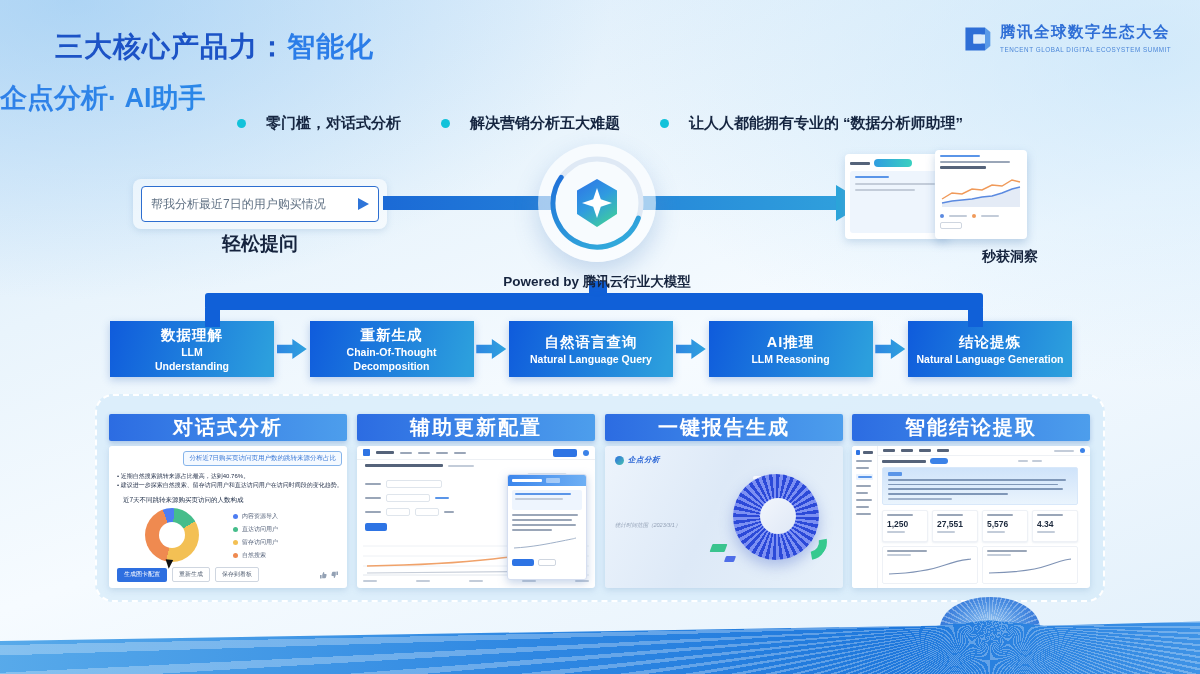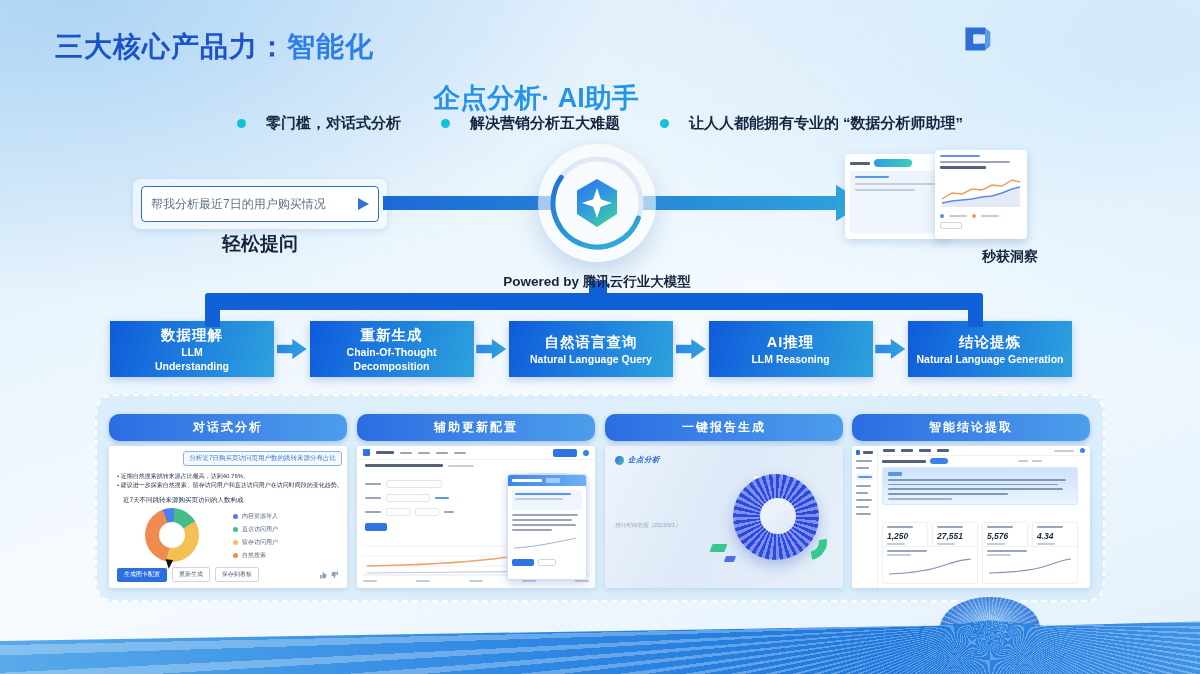--- a/index.html
+++ b/index.html
@@ -13,21 +13,21 @@
   .abs { position:absolute; }
 
   
   .page-title { left:55px; top:28px; font-size:28px; font-weight:bold; color:#1c53c6; letter-spacing:1px; }
   .page-title .hl { color:#2b7de8;margin-top:40px; }
   .brand { left:961px; top:22px; display:flex; gap:7px; align-items:flex-start; }
   .brand-cn { font-size:15.5px; font-weight:bold; color:#2e6ed6; letter-spacing:1.5px; }
   .brand-en { font-size:6.3px; color:#4a86d8; letter-spacing:.55px; margin-top:3px; }
 
   
-  .heading { left:0; top:80px; width:1072px; text-align:center; font-size:27px; font-weight:bold;
+  .heading { left:0; top:80px; width:1072px; font-size:27px; font-weight:bold;
     color:#1e86e4; background:linear-gradient(90deg,#2f80e8,#18a6e8);
     -webkit-background-clip:text; background-clip:text; -webkit-text-fill-color:transparent; }
   .bullets { left:0; top:114px; width:1200px; display:flex; justify-content:center; gap:40px; align-items:center; }
   .bullet { display:flex; align-items:center; gap:20px; }
   .bullet .dot { width:9px; height:9px; border-radius:50%; background:#12c2da; }
   .bullet .txt { font-size:15px; font-weight:bold; color:#152540; }
 
   
   .ask-outer { left:133px; top:179px; width:254px; height:50px; background:rgba(255,255,255,.55); border-radius:8px; box-shadow:0 2px 6px rgba(120,160,200,.25); }
   .ask-box { left:141px; top:186px; width:238px; height:36px; background:#fff; border:1.6px solid #2d6ed0; border-radius:4px; display:flex; align-items:center; padding:0 9px; }
@@ -62,21 +62,21 @@
   
   .flow { left:110px; top:321px; width:962px; display:flex; justify-content:space-between; align-items:center; }
   .step { width:164px; height:56px; background:linear-gradient(105deg,#0f5bdc 0%,#2c9fdd 95%); color:#fff; display:flex; flex-direction:column; justify-content:center; align-items:center; gap:1px; box-shadow:0 3px 8px rgba(60,110,190,.3); }
   .step .cn { font-size:14.5px; font-weight:bold; letter-spacing:1px; }
   .step .en { font-size:10.5px; font-weight:bold; line-height:1.15; text-align:center; }
   .flow-arrow { width:30px; height:24px; background:linear-gradient(90deg,#2e86e2,#2fa2de);
     clip-path:polygon(0 32%,52% 32%,52% 8%,100% 50%,52% 92%,52% 68%,0 68%); }
 
   
   .features { left:95px; top:394px; width:1010px; height:208px; border-radius:18px; background:rgba(214,235,250,.75); border:2px dashed #fff; }
-  .panel-hdr { top:414px; height:27px; border-radius:10px; background:linear-gradient(90deg,#2c6ce2,#4d9eec); color:#fff; font-size:12px; font-weight:bold; letter-spacing:2px; display:flex; align-items:center; justify-content:center; width:238px; box-shadow:0 2px 5px rgba(50,100,180,.3); }
+  .panel-hdr { top:414px; height:27px; border-radius:2px; background:linear-gradient(90deg,#2c6ce2,#4d9eec); color:#fff; font-size:20px; font-weight:bold; letter-spacing:2px; display:flex; align-items:center; justify-content:center; width:238px; box-shadow:0 2px 5px rgba(50,100,180,.3); }
   .panel-shot { top:446px; width:238px; height:142px; background:#fff; border-radius:3px; box-shadow:0 2px 6px rgba(120,160,200,.3); overflow:hidden; }
 
   .bar { background:#9aa6b8; height:2px; border-radius:1px; }
   .bar.dark { background:#55637a; height:3px; }
   .bar.blue { background:#5a95e8; }
   .bar.lite { background:#c3ccd9; }
 
   
   .bubble { position:absolute; right:5px; top:5px; max-width:170px; border:1px solid #86b4ea; background:#f4f9ff; color:#3c7ad6; font-size:6.5px; padding:2px 5px; border-radius:3px; white-space:nowrap; }
   .finding { position:absolute; left:8px; font-size:6px; color:#25314a; white-space:nowrap; width:225px; overflow:hidden; }
@@ -113,21 +113,21 @@
   .spiral-hole { position:absolute; left:155px; top:52px; width:36px; height:36px; border-radius:50%; background:linear-gradient(135deg,#f2f6fc,#dfe8f6); }
   .crescent { position:absolute; left:186px; top:78px; width:36px; height:36px; border-radius:50%; border:8px solid transparent; border-right-color:#36c98e; transform:rotate(35deg); }
   .chip-green { position:absolute; left:106px; top:98px; width:15px; height:8px; background:#3ac48e; transform:skewX(-20deg); border-radius:1px; }
   .chip-blue { position:absolute; left:120px; top:110px; width:10px; height:6px; background:#4f6ee8; transform:skewX(-20deg); border-radius:1px; }
   .corner-wht { position:absolute; left:148px; top:30px; width:14px; height:14px; border-top:3px solid rgba(255,255,255,.95); border-right:3px solid rgba(255,255,255,.95); border-radius:2px; }
 
   
   .p4-side { position:absolute; left:0; top:0; width:26px; height:142px; background:#fff; border-right:1px solid #eef1f5; padding:4px 4px; display:flex; flex-direction:column; gap:5px; }
   .p4-nav { position:absolute; left:26px; top:0; width:212px; height:10px; border-bottom:1px solid #eef1f5; display:flex; align-items:center; gap:6px; padding:0 5px; }
   .p4-summary { position:absolute; left:30px; top:21px; width:196px; height:38px; border-radius:2px; background:linear-gradient(180deg,#cfe3fa,#eaf4fd); border:1px solid #d8e8fa; padding:4px 5px; display:flex; flex-direction:column; gap:3px; }
-  .kpi { position:absolute; top:76px; width:46px; height:32px; background:#fff; border:1px solid #eef1f6; border-radius:2px; box-shadow:0 1px 2px rgba(150,170,200,.2); padding:3px 4px;font-style:italic; }
+  .kpi { position:absolute; top:64px; width:46px; height:32px; background:#fff; border:1px solid #eef1f6; border-radius:2px; box-shadow:0 1px 2px rgba(150,170,200,.2); padding:3px 4px; }
   .kpi .val { font-size:8.5px; font-weight:bold; color:#1d2a3e; margin:3px 0 2px; }
   .p4-chart { position:absolute; top:100px; width:96px; height:38px; background:#fff; border:1px solid #eef1f6; border-radius:2px; padding:3px 4px; }
 
   
   .gem { left:940px; top:597px; width:100px; height:62px; border-radius:50% 50% 46% 46%;
     background:repeating-conic-gradient(from 120deg at 50% 62%, rgba(255,255,255,0) 0 4deg, rgba(255,255,255,.3) 4deg 6deg),
       radial-gradient(60% 60% at 50% 42%, #9cc8f2 0%, #4c8fe2 55%, #2b6bd4 100%); z-index:3; }
   .wave { left:0; top:605px; width:1200px; height:69px; z-index:4;
     background:repeating-conic-gradient(from 160deg at 82.5% 28%, rgba(255,255,255,0) 0 1deg, rgba(255,255,255,.28) 1deg 1.6deg),
       linear-gradient(95deg,#58aaea 0%,#2e87e2 45%,#1f78dc 75%,#3f93e6 100%);
@@ -140,20 +140,24 @@
 
   <div class="abs page-title"><span>三大核心产品力：</span><span class="hl">智能化</span></div>
 
   <div class="abs brand">
     <span>
       <svg width="32" height="34" viewBox="0 0 36 36">
         <path d="M5 5 h22 v8 h-13 v10 h13 v8 H5 Z" fill="#2e6ed6"></path>
         <path d="M27 5 l6 5 v16 l-6 5 Z" fill="#5b9be8"></path>
         <path d="M14 13 h9 v10 h-9 Z" fill="#dcebfa"></path>
       </svg>
+    </span>
+    <span>
+      <div class="brand-cn">腾讯全球数字生态大会</div>
+      <div class="brand-en">TENCENT GLOBAL DIGITAL ECOSYSTEM SUMMIT</div>
     </span>
   </div>
 
   <div class="abs heading">企点分析· AI助手</div>
   <div class="abs bullets">
     <div class="bullet">
         <span class="dot"></span>
         <span class="txt">零门槛，对话式分析</span>
       </div>
     <div class="bullet">

